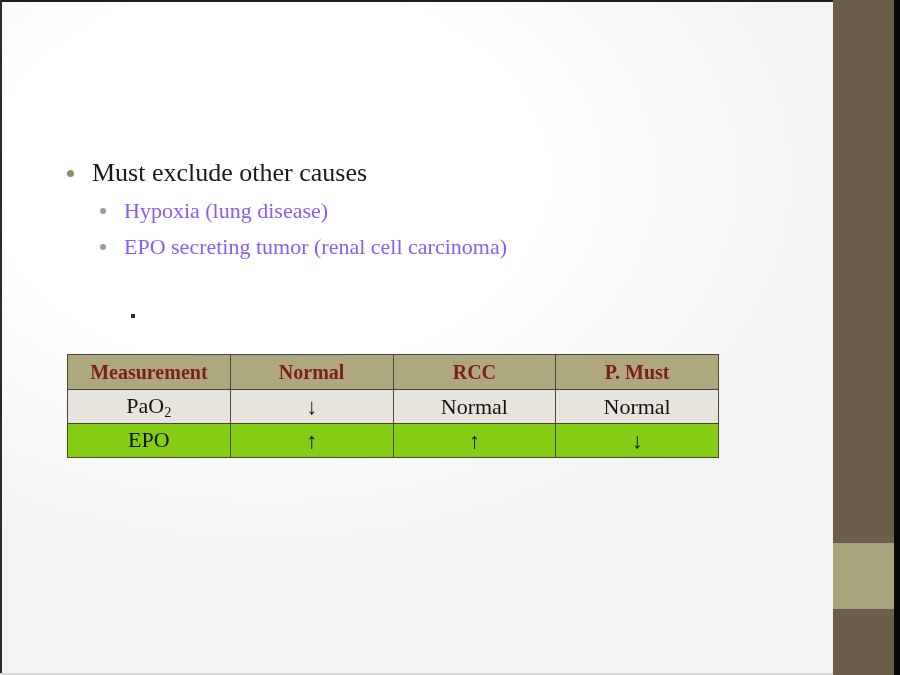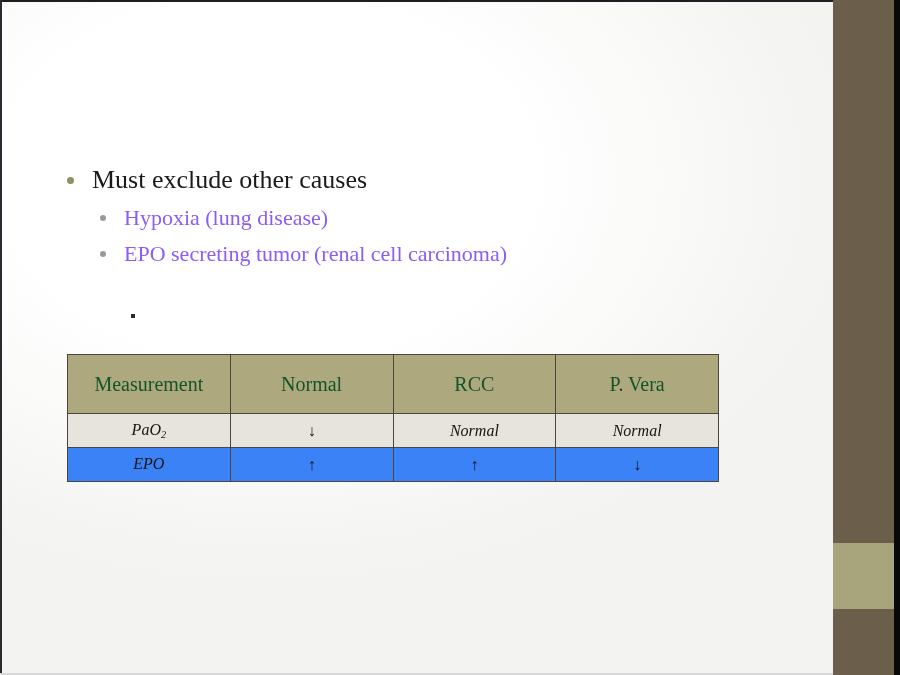--- a/index.html
+++ b/index.html
@@ -87,21 +87,21 @@
     line-height: 58px;
     color: #4d4a3d;
     letter-spacing: 0.2px;
     white-space: nowrap;
   }
 
   
   .bullets {
     position: absolute;
     left: 62px;
-    top: 160px;
+    top: 153px;
     width: 740px;
   }
   .bullet-l1 {
     position: relative;
     padding-left: 30px;
     font-size: 26px;
     line-height: 40px;
     color: #1a1a1a;
   }
   .bullet-l1 .dot {
@@ -151,38 +151,37 @@
   }
   .data-table th,
   .data-table td {
     border: 1px solid #4a463a;
     text-align: center;
     vertical-align: middle;
     font-family: "Liberation Serif", "DejaVu Serif", serif;
   }
   .data-table th {
     background: #ada87d;
-    color: #14532d;
-    font-weight: normal;
+    color: #7f1d1d;
+    font-weight: bold;
     font-size: 20px;
     height: 34px;
-    padding: 12px 4px;
+    padding: 0 4px;
   }
   .data-table td {
-    font-size: 16px;
+    font-size: 22px;
     height: 33px;
     color: #15150f;
     padding: 0 4px;
-    font-style: italic;
   }
   .data-table tr.row-shade td {
     background: #e6e4dd;
   }
   .data-table tr.row-plain td {
-    background: #3b82f6;
+    background: #84cc16;
   }
   .arrow {
     font-size: 21px;
     line-height: 1;
   }
   sub {
     font-size: 0.65em;
     vertical-align: -0.25em;
   }
 </style>
@@ -222,21 +221,21 @@
   </div>
 
   <div class="stray-dot"></div>
 
   <table class="data-table">
     <thead>
       <tr>
         <th>Measurement</th>
         <th>Normal</th>
         <th>RCC</th>
-        <th>P. Vera</th>
+        <th>P. Must</th>
       </tr>
     </thead>
     <tbody>
       <tr class="row-shade">
         <td><span>PaO</span><sub>2</sub></td>
         <td class="arrow">↓</td>
         <td>Normal</td>
         <td>Normal</td>
       </tr>
       <tr class="row-plain">

